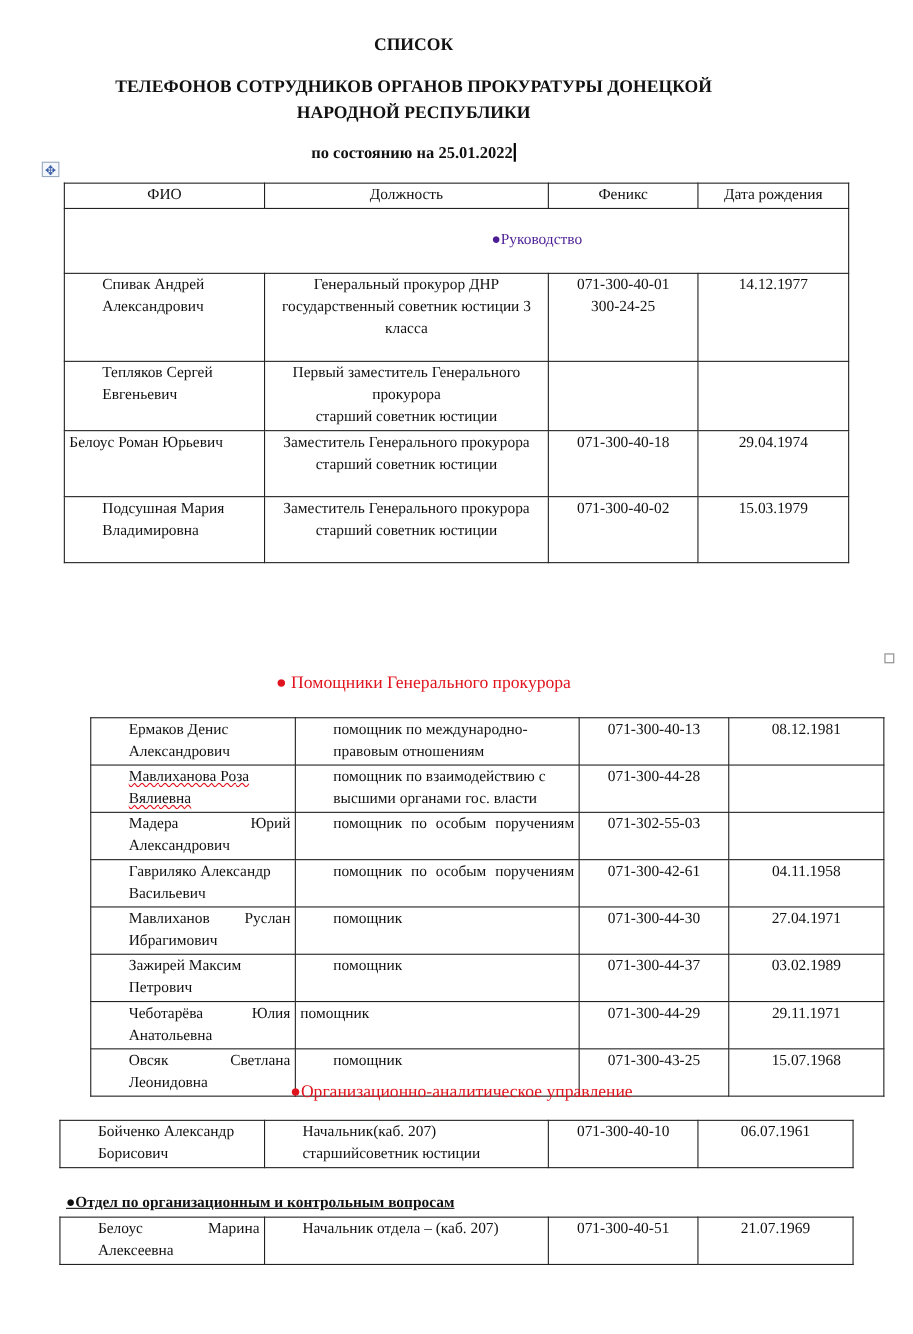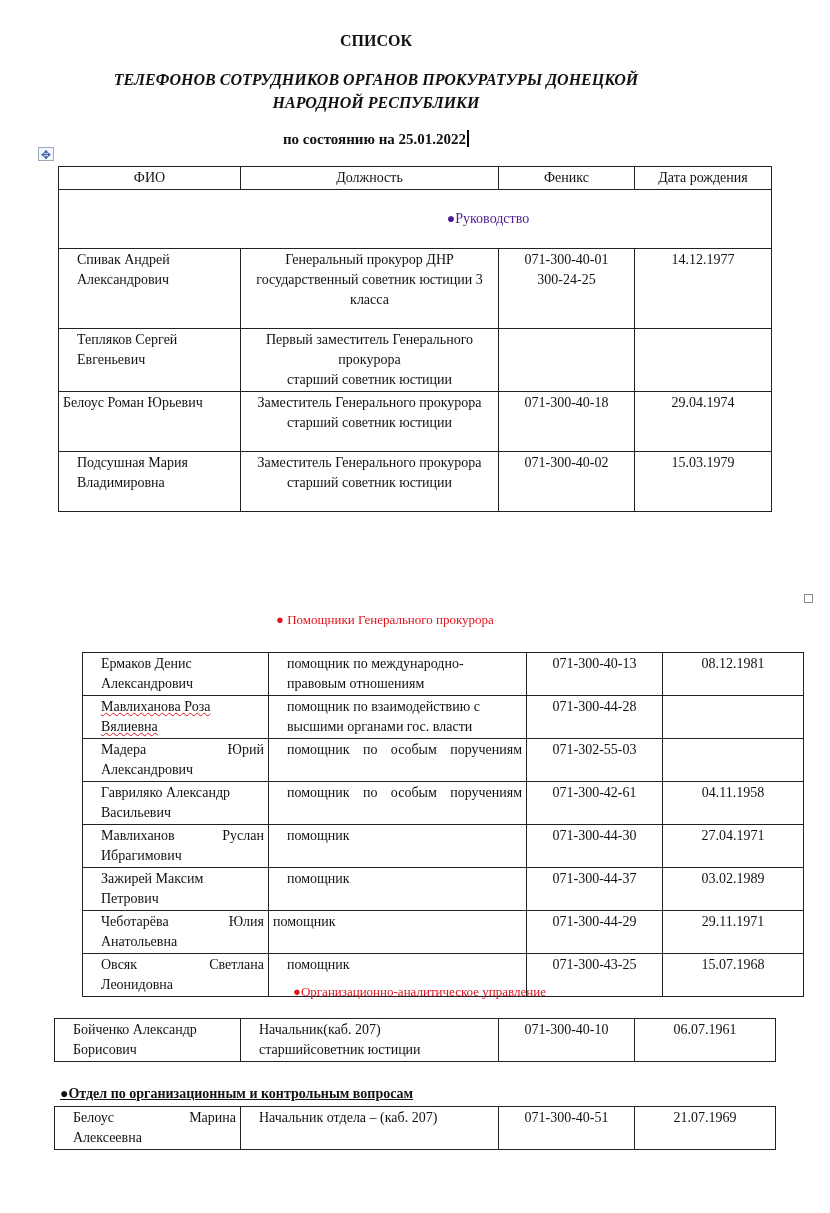--- a/index.html
+++ b/index.html
@@ -1,36 +1,36 @@
 <!DOCTYPE html>
 <html><head>
 <meta charset="utf-8">
 <style>
   html, body { margin:0; padding:0; background:#ffffff; }
   body { width:830px; height:1213px; position:relative; overflow:hidden;
          font-family:"Liberation Serif","DejaVu Serif",serif; color:#111; }
   .title { position:absolute; left:0; width:752px; text-align:center; font-weight:bold; font-size:16px; }
   .t1 { top:32px; }
-  .t2 { top:68px; line-height:23px;font-style:italic; }
+  .t2 { top:68px; line-height:23px; }
   .t3 { top:130px; font-size:15px; }
   .cursor { display:inline-block; width:2px; height:17px; background:#000; vertical-align:-3px; margin-left:1px; }
   .move-handle { position:absolute; left:38px; top:147px; width:16px; height:14px; border:1px solid #9aa8c0;
                  background:#f4f7fc; color:#3a5fa8; font-size:12px; line-height:14px; text-align:center; box-sizing:border-box; }
   .resize-handle { position:absolute; left:804px; top:594px; width:7px; height:7px; border:1px solid #888; background:#fff; }
   table { position:absolute; border-collapse:collapse; table-layout:fixed; font-size:14px; }
   td, th { border:1.5px solid #222; vertical-align:top; padding:1px 4px; line-height:20px; font-weight:normal; }
   th { text-align:center; }
   .c1 { width:182px; } .c2 { width:258px; } .c3 { width:136px; } .c4 { width:137px; }
   .center { text-align:center; }
   .b { font-weight:normal; }
   .red { color:#4c1d95; }
-  .section { position:absolute; left:0; width:830px; text-align:center; font-size:13px; color:#e0141e; }
+  .section { position:absolute; left:0; width:830px; text-align:center; font-size:16px; color:#e0141e; }
   .justify { text-align:justify; text-align-last:justify; }
   .squig { text-decoration:underline wavy #e0141e; text-decoration-thickness:1px; }
-  .ind { padding-left:18px; }
+  .ind { padding-left:34px; }
   .sub-heading { position:absolute; left:60px; top:1086px; font-size:14px; font-weight:bold; text-decoration:underline; }
 </style>
 </head>
 <body>
 
 <div class="title t1">СПИСОК</div>
 <div class="title t2">
   <div>ТЕЛЕФОНОВ СОТРУДНИКОВ ОРГАНОВ ПРОКУРАТУРЫ ДОНЕЦКОЙ</div>
   <div>НАРОДНОЙ РЕСПУБЛИКИ</div>
 </div>

